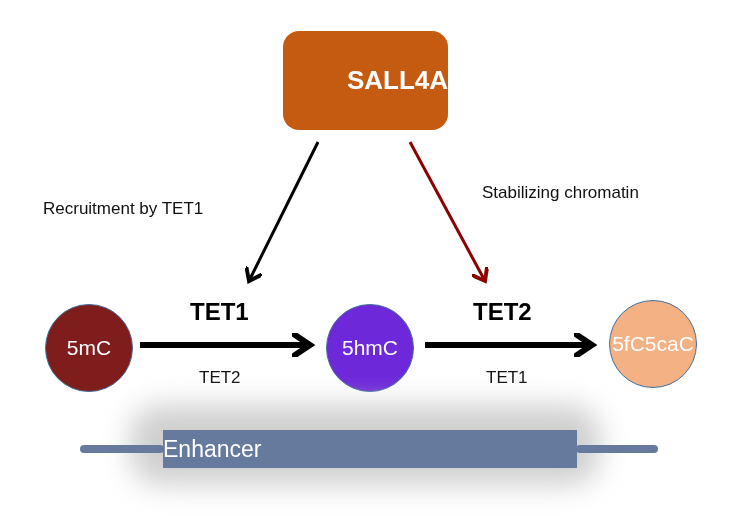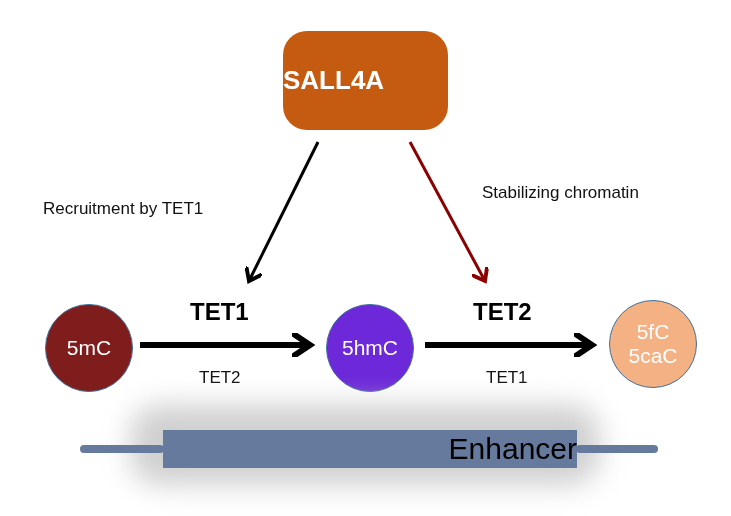--- a/index.html
+++ b/index.html
@@ -1,40 +1,40 @@
 <!DOCTYPE html>
 <html><head>
 <meta charset="utf-8">
 <style>
   html, body { margin: 0; padding: 0; background: #ffffff; }
   body { width: 731px; height: 516px; position: relative; overflow: hidden;
          font-family: "Liberation Sans", sans-serif; }
   .abs { position: absolute; }
   #sall4a-box { left: 283px; top: 31px; width: 165px; height: 99px;
-    background: #c55a11; border-radius: 24px; color: #fff;
-    font-weight: bold; font-size: 26px; display: flex; align-items: center; justify-content: flex-start; }
+    background: #c55a11; border-radius: 16px; color: #fff;
+    font-weight: bold; font-size: 26px; display: flex; align-items: center; justify-content: flex-end; }
   .label { font-size: 17px; color: #111; line-height: 22px; text-align: center; }
   #recruit-label { left: 43px; top: 198px; }
   #stabilize-label { left: 482px; top: 182px; text-align: center; }
   .node { border-radius: 50%; border: 1.5px solid #41719c; box-sizing: border-box;
     color: #fff; display: flex; align-items: center; justify-content: center;
     text-align: center; font-size: 21px; line-height: 24px; }
   #node-5mc { left: 45px; top: 304px; width: 88px; height: 88px; background: #7f1d1d; }
   #node-5hmc { left: 326px; top: 304px; width: 88px; height: 88px; background: #6d28d9; }
-  #node-5fc { left: 609px; top: 300px; width: 88px; height: 88px; background: #f4b183; flex-direction: column; }
+  #node-5fc { left: 609px; top: 300px; width: 88px; height: 88px; background: #f4b183; flex-direction: row; }
   .enz-top { font-weight: bold; font-size: 24px; color: #000; }
   .enz-bot { font-size: 17px; color: #111; }
   #tet1-top { left: 190px; top: 298px; }
   #tet2-bot-a { left: 199px; top: 368px; }
   #tet2-top { left: 473px; top: 298px; }
   #tet1-bot-b { left: 486px; top: 368px; }
   #enhancer-shadow { left: 130px; top: 405px; width: 470px; height: 80px;
     background: #cfcfcf; filter: blur(14px); border-radius: 30px; }
   #enhancer-box { left: 163px; top: 430px; width: 414px; height: 38px; background: #657a9c;
-    color: #000000; font-size: 30px; display: flex; align-items: center; justify-content: flex-end; }
+    color: #ffffff; font-size: 23px; display: flex; align-items: center; justify-content: flex-start; }
   .dna-line { height: 8px; background: #657a9c; border-radius: 4px; top: 445px; }
   #dna-left { left: 80px; width: 84px; }
   #dna-right { left: 576px; width: 82px; }
   svg#arrows { position: absolute; left: 0; top: 0; }
 </style>
 </head>
 <body>
 
 <svg id="arrows" width="731" height="516">
   <defs>

